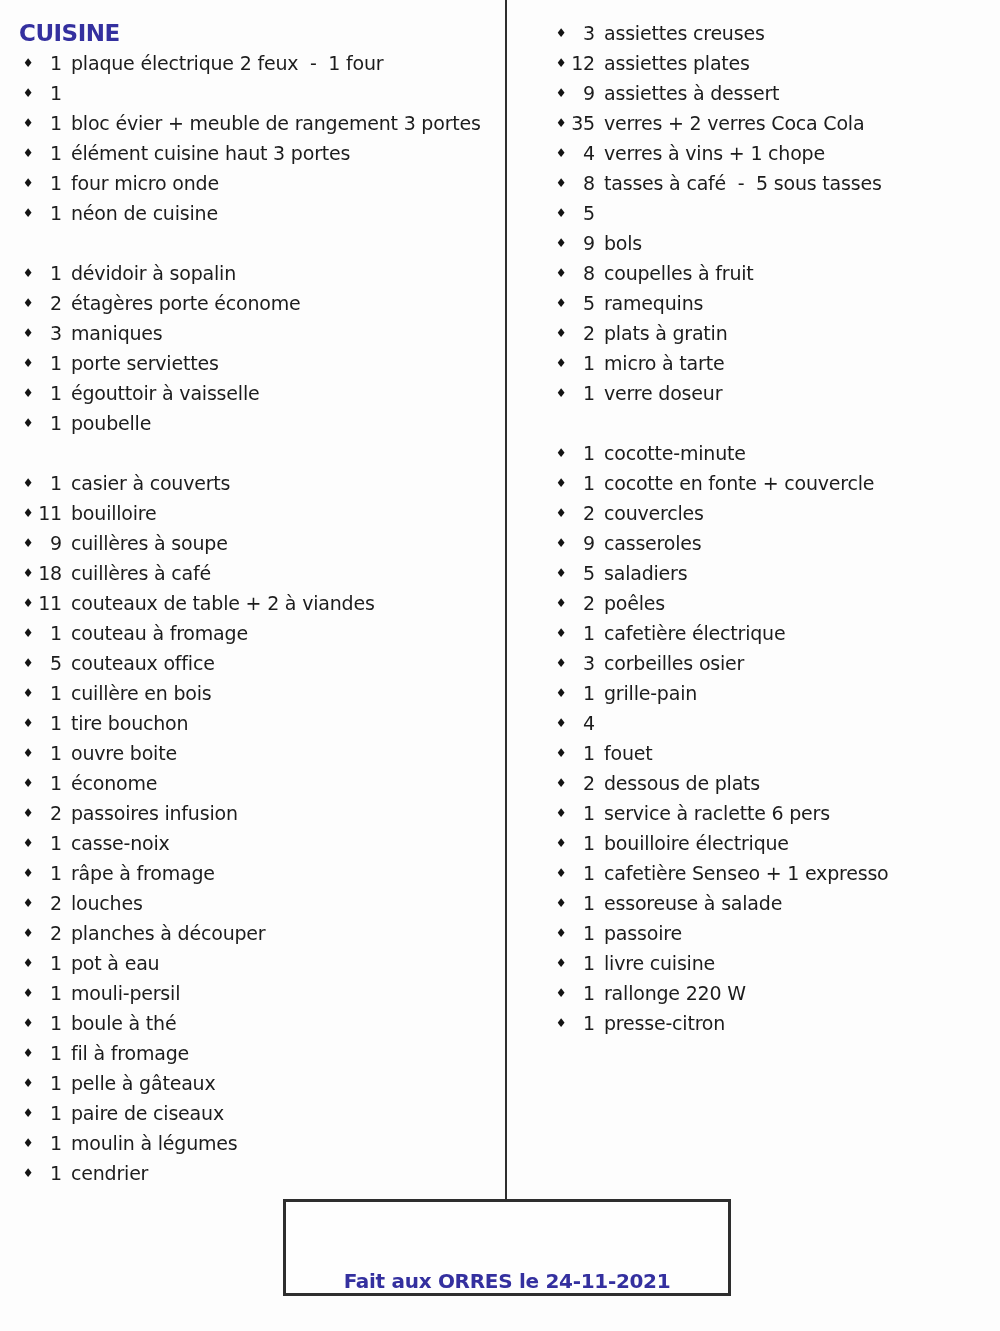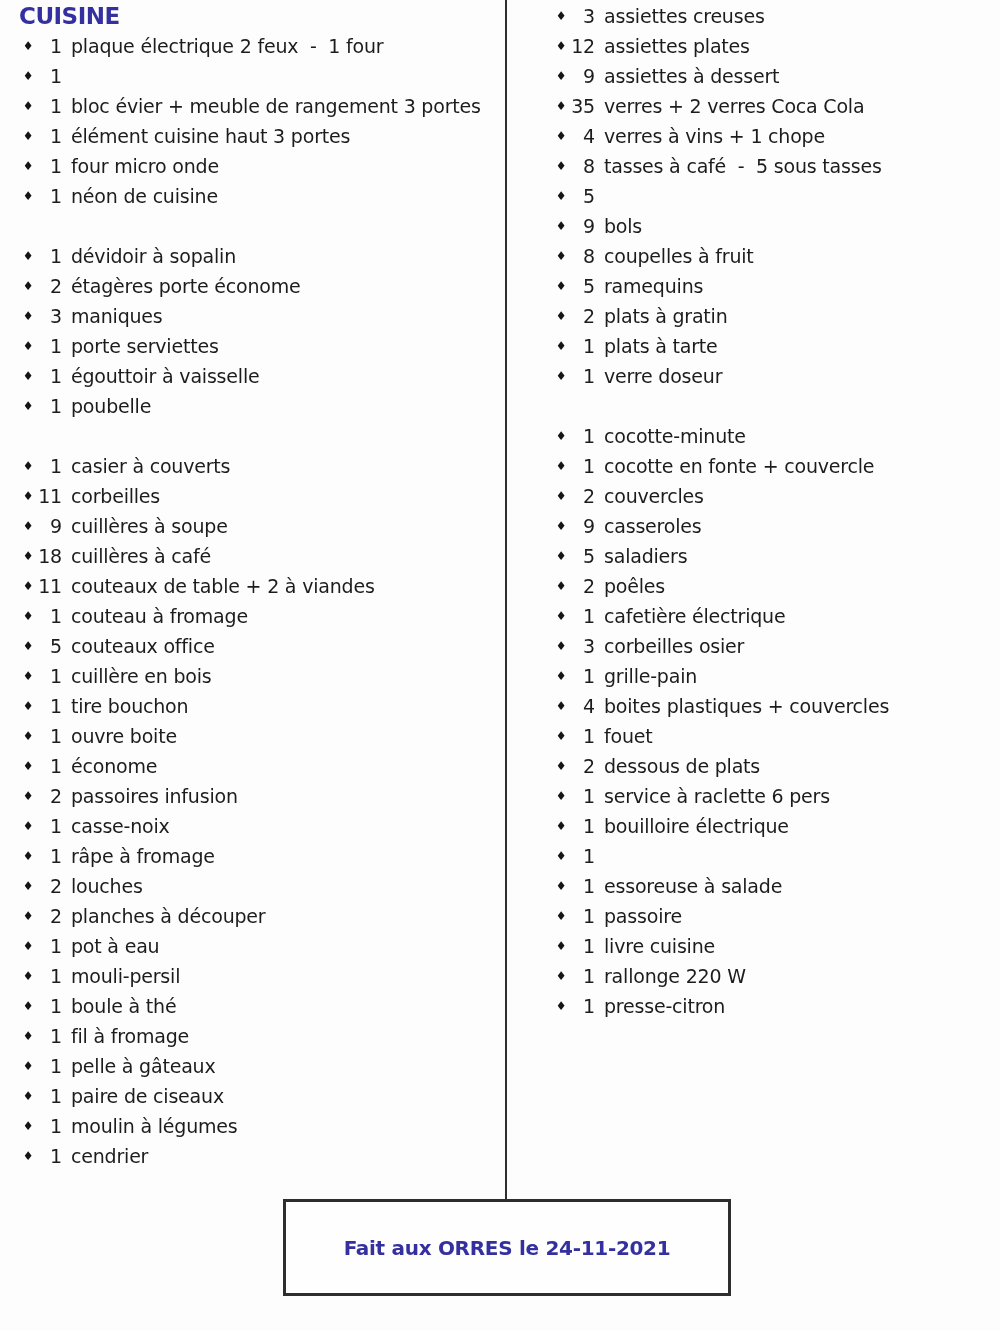--- a/index.html
+++ b/index.html
@@ -15,21 +15,21 @@
     font-family: "DejaVu Sans", sans-serif;
     color: var(--body-color);
     position: relative;
     overflow: hidden;
   }
   .divider {
     position: absolute; left: 505px; top: 0;
     width: 2px; height: 1200px;
     background: var(--rule-color);
   }
-  .col { position: absolute; top: 1px; }
+  .col { position: absolute; top: 18px; }
   .col-left  { left: 0;     width: 505px; }
   .col-right { left: 507px; width: 493px; }
   .row {
     height: 30px;
     display: flex; align-items: center;
     font-size: 19px; letter-spacing: -0.2px;
     white-space: pre;
   }
   .title-row { height: 30px; display: flex; align-items: center; }
   .page-title {
@@ -50,21 +50,21 @@
     display: inline-block; width: 28px;
     text-align: right; flex: 0 0 auto;
   }
   .label { margin-left: 9px; }
   .footer-box {
     position: absolute; left: 283px; top: 1199px;
     width: 448px; height: 97px;
     border: 3px solid var(--rule-color);
     box-sizing: border-box;
     background: #fefefe;
-    display: flex; align-items: center; justify-content: center;
+    display: flex; align-items: flex-end; justify-content: center;
   }
   .footer-text {
     font-size: 20px; font-weight: bold;
     color: var(--footer-color);
     letter-spacing: -0.3px;
   }
 </style>
 </head>
 <body>
 
@@ -83,21 +83,21 @@
       <div class="row"><span class="bullet">♦</span><span class="qty">1</span><span class="label">néon de cuisine</span></div>
       <div class="row spacer"></div>
       <div class="row"><span class="bullet">♦</span><span class="qty">1</span><span class="label">dévidoir à sopalin</span></div>
       <div class="row"><span class="bullet">♦</span><span class="qty">2</span><span class="label">étagères porte économe</span></div>
       <div class="row"><span class="bullet">♦</span><span class="qty">3</span><span class="label">maniques</span></div>
       <div class="row"><span class="bullet">♦</span><span class="qty">1</span><span class="label">porte serviettes</span></div>
       <div class="row"><span class="bullet">♦</span><span class="qty">1</span><span class="label">égouttoir à vaisselle</span></div>
       <div class="row"><span class="bullet">♦</span><span class="qty">1</span><span class="label">poubelle</span></div>
       <div class="row spacer"></div>
       <div class="row"><span class="bullet">♦</span><span class="qty">1</span><span class="label">casier à couverts</span></div>
-      <div class="row"><span class="bullet">♦</span><span class="qty">11</span><span class="label">corbeilles</span></div>
+      <div class="row"><span class="bullet">♦</span><span class="qty">11</span><span class="label">bouilloire</span></div>
       <div class="row"><span class="bullet">♦</span><span class="qty">9</span><span class="label">cuillères à soupe</span></div>
       <div class="row"><span class="bullet">♦</span><span class="qty">18</span><span class="label">cuillères à café</span></div>
       <div class="row"><span class="bullet">♦</span><span class="qty">11</span><span class="label">couteaux de table + 2 à viandes</span></div>
       <div class="row"><span class="bullet">♦</span><span class="qty">1</span><span class="label">couteau à fromage</span></div>
       <div class="row"><span class="bullet">♦</span><span class="qty">5</span><span class="label">couteaux office</span></div>
       <div class="row"><span class="bullet">♦</span><span class="qty">1</span><span class="label">cuillère en bois</span></div>
       <div class="row"><span class="bullet">♦</span><span class="qty">1</span><span class="label">tire bouchon</span></div>
       <div class="row"><span class="bullet">♦</span><span class="qty">1</span><span class="label">ouvre boite</span></div>
       <div class="row"><span class="bullet">♦</span><span class="qty">1</span><span class="label">économe</span></div>
       <div class="row"><span class="bullet">♦</span><span class="qty">2</span><span class="label">passoires infusion</span></div>
@@ -122,38 +122,38 @@
       <div class="row"><span class="bullet">♦</span><span class="qty">12</span><span class="label">assiettes plates</span></div>
       <div class="row"><span class="bullet">♦</span><span class="qty">9</span><span class="label">assiettes à dessert</span></div>
       <div class="row"><span class="bullet">♦</span><span class="qty">35</span><span class="label">verres + 2 verres Coca Cola</span></div>
       <div class="row"><span class="bullet">♦</span><span class="qty">4</span><span class="label">verres à vins + 1 chope</span></div>
       <div class="row"><span class="bullet">♦</span><span class="qty">8</span><span class="label">tasses à café  -  5 sous tasses</span></div>
       <div class="row"><span class="bullet">♦</span><span class="qty">5</span></div>
       <div class="row"><span class="bullet">♦</span><span class="qty">9</span><span class="label">bols</span></div>
       <div class="row"><span class="bullet">♦</span><span class="qty">8</span><span class="label">coupelles à fruit</span></div>
       <div class="row"><span class="bullet">♦</span><span class="qty">5</span><span class="label">ramequins</span></div>
       <div class="row"><span class="bullet">♦</span><span class="qty">2</span><span class="label">plats à gratin</span></div>
-      <div class="row"><span class="bullet">♦</span><span class="qty">1</span><span class="label">plats à tarte</span></div>
+      <div class="row"><span class="bullet">♦</span><span class="qty">1</span><span class="label">micro à tarte</span></div>
       <div class="row"><span class="bullet">♦</span><span class="qty">1</span><span class="label">verre doseur</span></div>
       <div class="row spacer"></div>
       <div class="row"><span class="bullet">♦</span><span class="qty">1</span><span class="label">cocotte-minute</span></div>
       <div class="row"><span class="bullet">♦</span><span class="qty">1</span><span class="label">cocotte en fonte + couvercle</span></div>
       <div class="row"><span class="bullet">♦</span><span class="qty">2</span><span class="label">couvercles</span></div>
       <div class="row"><span class="bullet">♦</span><span class="qty">9</span><span class="label">casseroles</span></div>
       <div class="row"><span class="bullet">♦</span><span class="qty">5</span><span class="label">saladiers</span></div>
       <div class="row"><span class="bullet">♦</span><span class="qty">2</span><span class="label">poêles</span></div>
       <div class="row"><span class="bullet">♦</span><span class="qty">1</span><span class="label">cafetière électrique</span></div>
       <div class="row"><span class="bullet">♦</span><span class="qty">3</span><span class="label">corbeilles osier</span></div>
       <div class="row"><span class="bullet">♦</span><span class="qty">1</span><span class="label">grille-pain</span></div>
-      <div class="row"><span class="bullet">♦</span><span class="qty">4</span><span class="label">boites plastiques + couvercles</span></div>
+      <div class="row"><span class="bullet">♦</span><span class="qty">4</span></div>
       <div class="row"><span class="bullet">♦</span><span class="qty">1</span><span class="label">fouet</span></div>
       <div class="row"><span class="bullet">♦</span><span class="qty">2</span><span class="label">dessous de plats</span></div>
       <div class="row"><span class="bullet">♦</span><span class="qty">1</span><span class="label">service à raclette 6 pers</span></div>
       <div class="row"><span class="bullet">♦</span><span class="qty">1</span><span class="label">bouilloire électrique</span></div>
-      <div class="row"><span class="bullet">♦</span><span class="qty">1</span></div>
+      <div class="row"><span class="bullet">♦</span><span class="qty">1</span><span class="label">cafetière Senseo + 1 expresso</span></div>
       <div class="row"><span class="bullet">♦</span><span class="qty">1</span><span class="label">essoreuse à salade</span></div>
       <div class="row"><span class="bullet">♦</span><span class="qty">1</span><span class="label">passoire</span></div>
       <div class="row"><span class="bullet">♦</span><span class="qty">1</span><span class="label">livre cuisine</span></div>
       <div class="row"><span class="bullet">♦</span><span class="qty">1</span><span class="label">rallonge 220 W</span></div>
       <div class="row"><span class="bullet">♦</span><span class="qty">1</span><span class="label">presse-citron</span></div>
     </div>
 </div>
 
 <div class="footer-box">
   <span class="footer-text">Fait aux ORRES le 24-11-2021</span>

